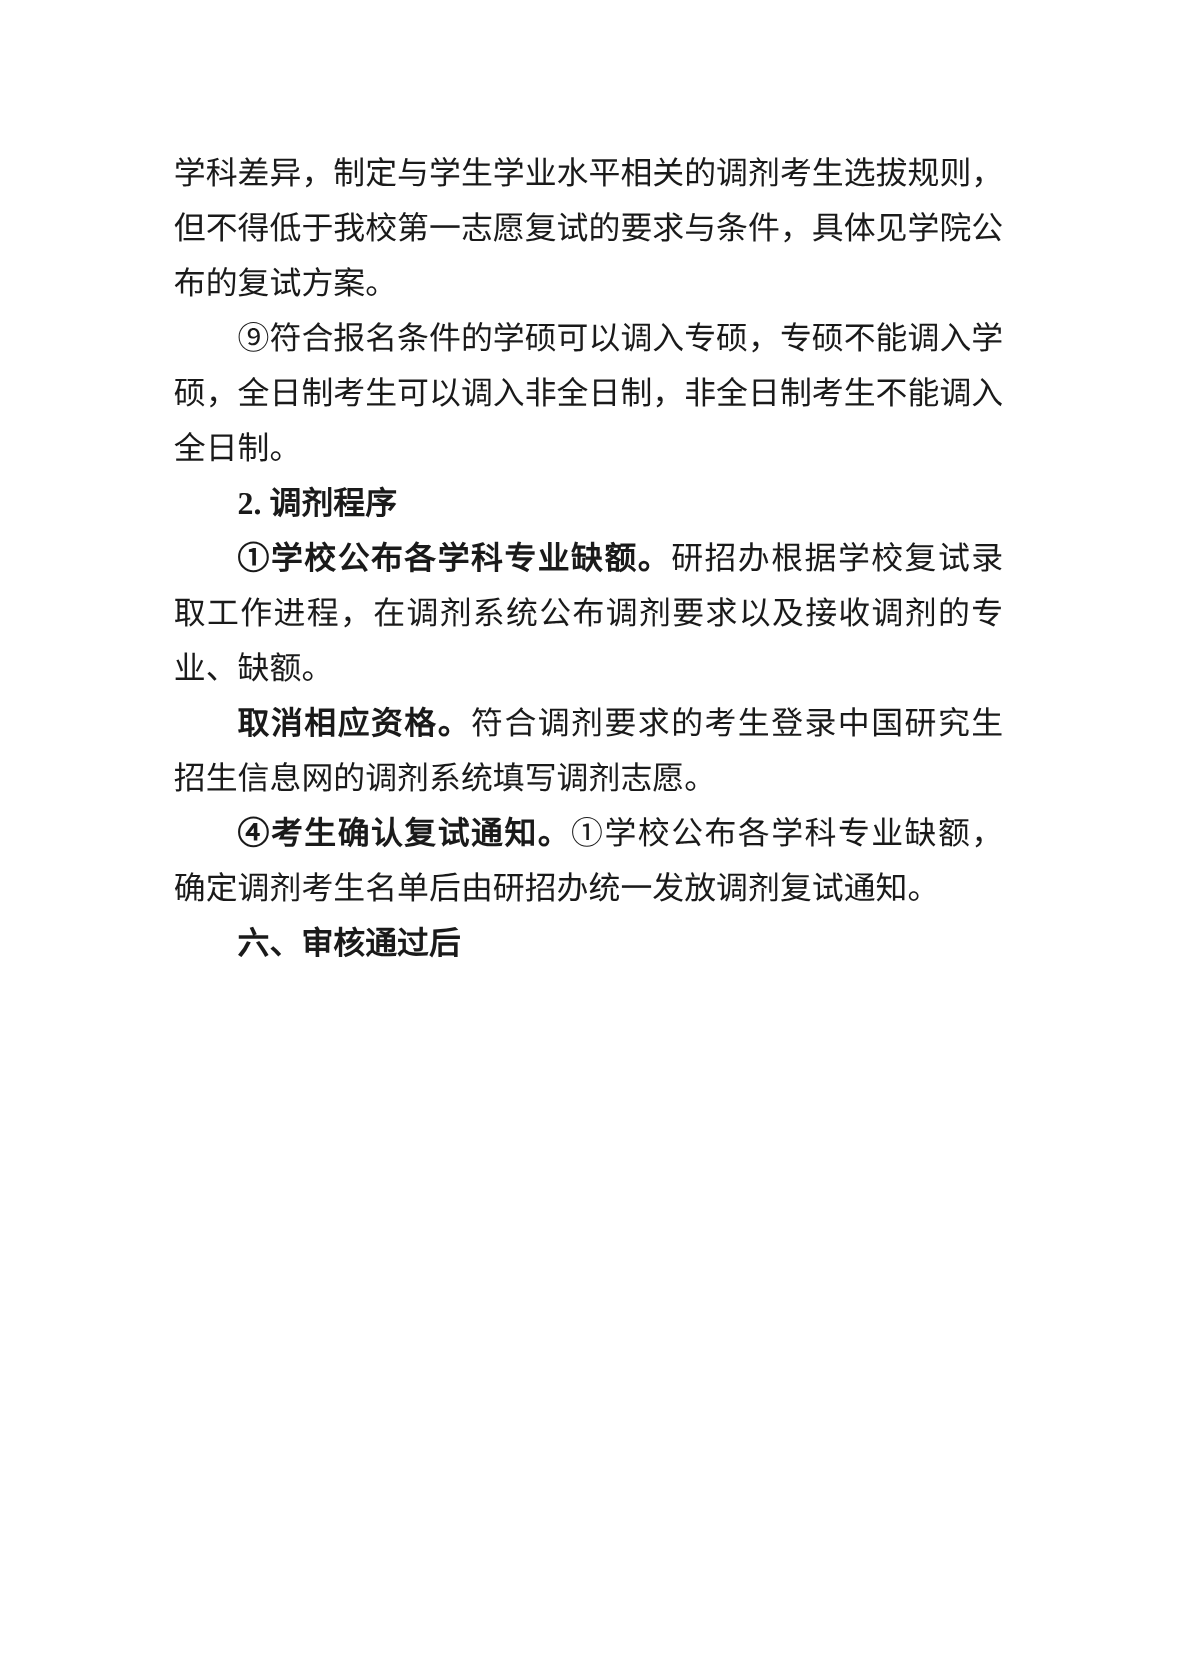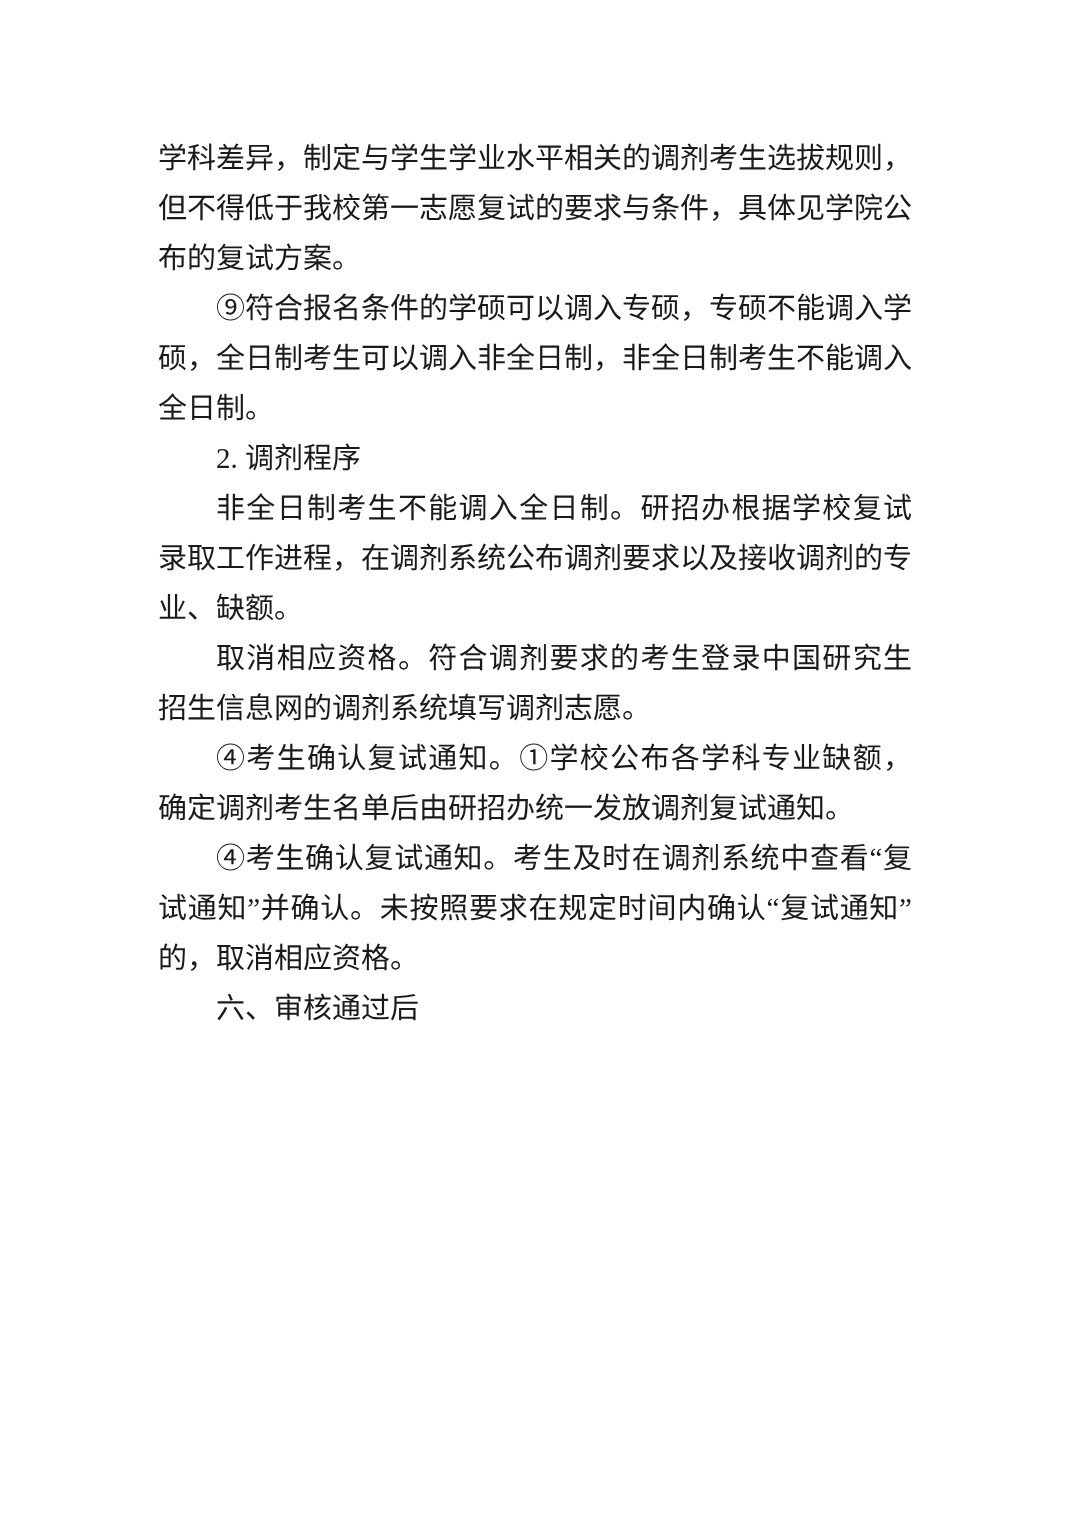--- a/index.html
+++ b/index.html
@@ -28,21 +28,21 @@
     line-height: 50px;
     text-align: justify;
     text-justify: inter-character;
     letter-spacing: 0;
     word-break: normal;
   }
   .para.indent {
     text-indent: 58px;
   }
   .lead {
-    font-weight: normal;
+    font-weight: bold;
   }
   .page-number {
     position: absolute;
     left: 0;
     width: 100%;
     top: 1389px;
     text-align: center;
     font-size: 19px;
     line-height: 22px;
     font-family: "Liberation Sans", sans-serif;
@@ -54,27 +54,26 @@
 
 <div class="page">
   <div class="doc-body">
 
     <p class="para"><span>学科差异，制定与学生学业水平相关的调剂考生选拔规则，但不得低于我校第一志愿复试的要求与条件，具体见学院公布的复试方案。</span></p>
 
     <p class="para indent"><span>⑨符合报名条件的学硕可以调入专硕，专硕不能调入学硕，全日制考生可以调入非全日制，非全日制考生不能调入全日制。</span></p>
 
     <p class="para indent"><b class="lead">2. 调剂程序</b></p>
 
-    <p class="para indent"><b class="lead">非全日制考生不能调入全日制。</b><span>研招办根据学校复试录取工作进程，在调剂系统公布调剂要求以及接收调剂的专业、缺额。</span></p>
+    <p class="para indent"><b class="lead">①学校公布各学科专业缺额。</b><span>研招办根据学校复试录取工作进程，在调剂系统公布调剂要求以及接收调剂的专业、缺额。</span></p>
 
     <p class="para indent"><b class="lead">取消相应资格。</b><span>符合调剂要求的考生登录中国研究生招生信息网的调剂系统填写调剂志愿。</span></p>
 
     <p class="para indent"><b class="lead">④考生确认复试通知。</b><span>①学校公布各学科专业缺额，确定调剂考生名单后由研招办统一发放调剂复试通知。</span></p>
 
-    <p class="para indent"><b class="lead">④考生确认复试通知。</b><span>考生及时在调剂系统中查看“复试通知”并确认。未按照要求在规定时间内确认“复试通知”的，取消相应资格。</span></p>
 
 
     <p class="para indent"><b class="lead">六、审核通过后</b></p>
 
 
   </div>
 
   <div class="page-number">5</div>
 </div>
 

